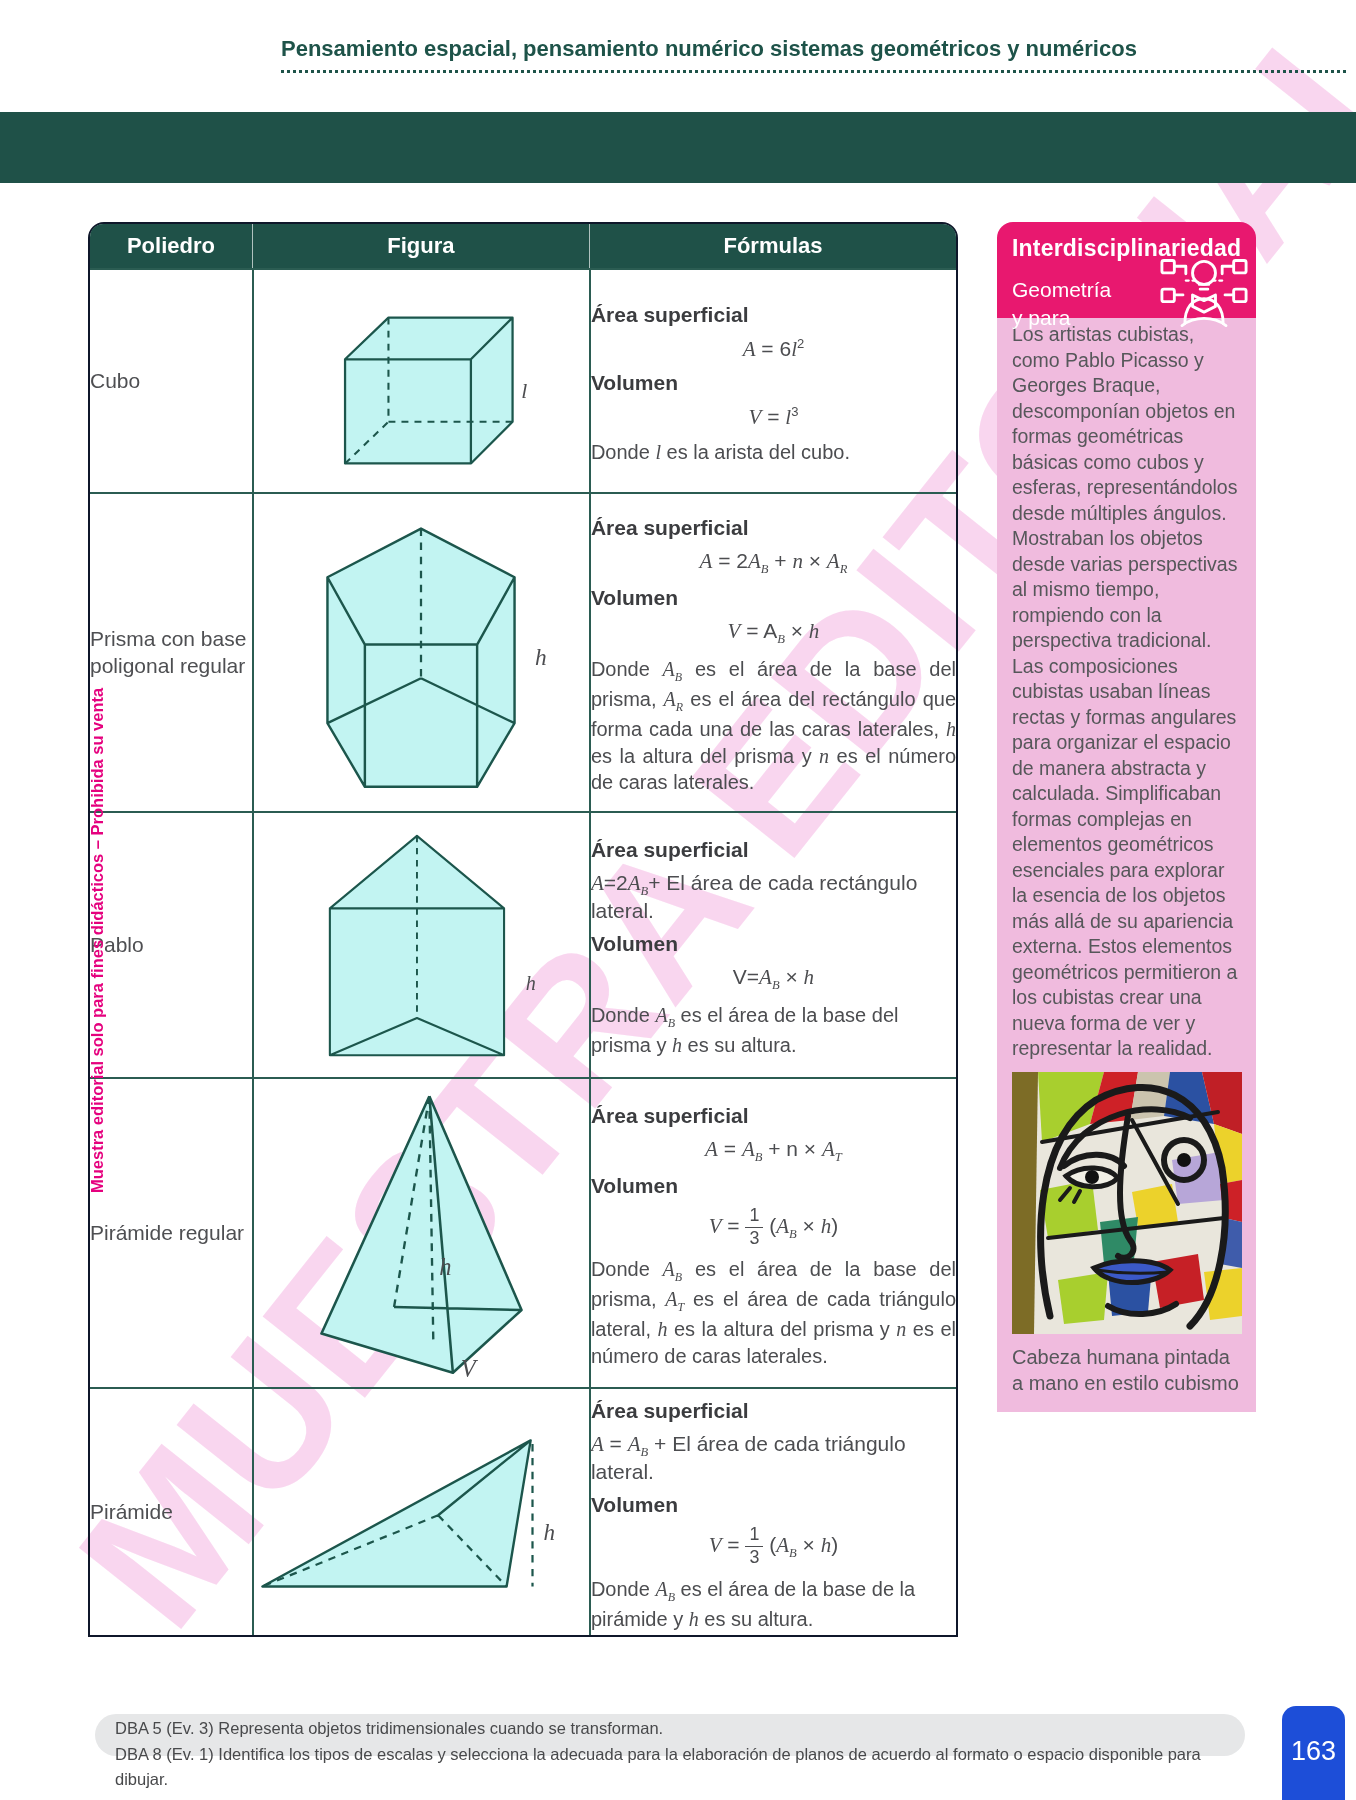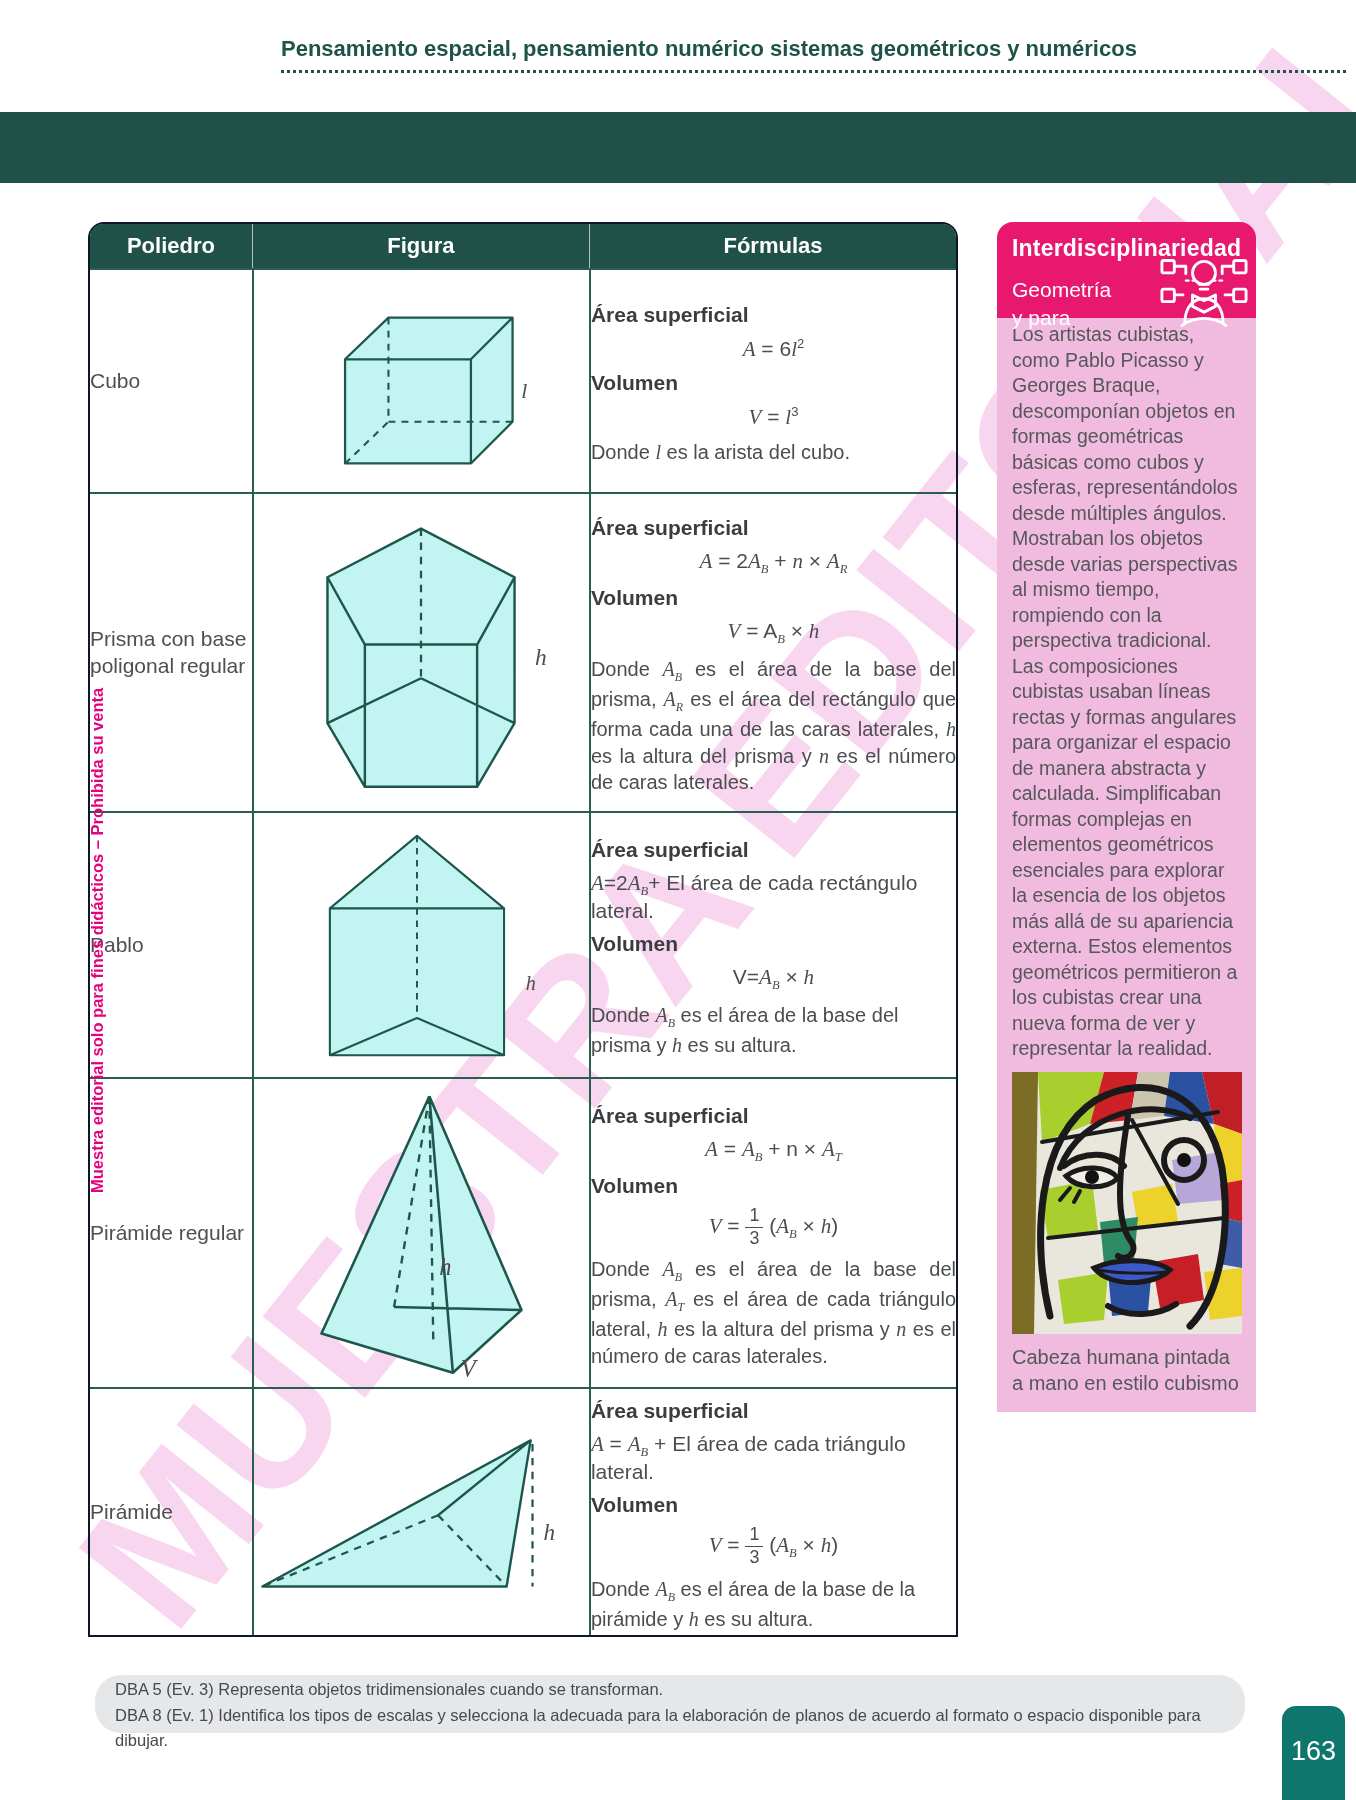--- a/index.html
+++ b/index.html
@@ -55,25 +55,25 @@
     position:relative;padding:13px 12px 0 15px;color:#fff;}
   .sb-title{font-size:23px;font-weight:bold;letter-spacing:.2px;}
   .sb-sub{font-size:21px;line-height:1.35;margin-top:14px;}
   .sb-icon{position:absolute;right:8px;top:32px;}
   .sb-body{background:#f0bbde;padding:4px 12px 16px 15px;}
   .sb-text{font-size:19.5px;line-height:25.5px;color:#56575a;}
   .sb-img{display:block;margin-top:10px;}
   .sb-caption{font-size:20px;line-height:26px;color:#56575a;margin-top:10px;}
 
   
-  .footer-box{position:absolute;left:95px;top:1675px;width:1150px;height:58px;background:#e6e7e8;
+  .footer-box{position:absolute;left:95px;top:1714px;width:1150px;height:42px;background:#e6e7e8;
     border-radius:26px;display:flex;flex-direction:column;justify-content:flex-start;
     padding:2px 20px;box-sizing:border-box;z-index:2;}
   .footer-line{font-size:16.5px;color:#48494b;line-height:1.55;}
-  .page-tab{position:absolute;left:1282px;top:1706px;width:63px;height:94px;background:#0f766e;
+  .page-tab{position:absolute;left:1282px;top:1706px;width:63px;height:94px;background:#1d4ed8;
     border-radius:14px 14px 0 0;color:#fff;font-size:27px;text-align:center;
     padding-top:30px;box-sizing:border-box;z-index:3;}
 </style>
 </head>
 <body>
 
 <div class="page">
 
   <div class="wm-diag">MUESTRA EDITORIAL</div>
 

